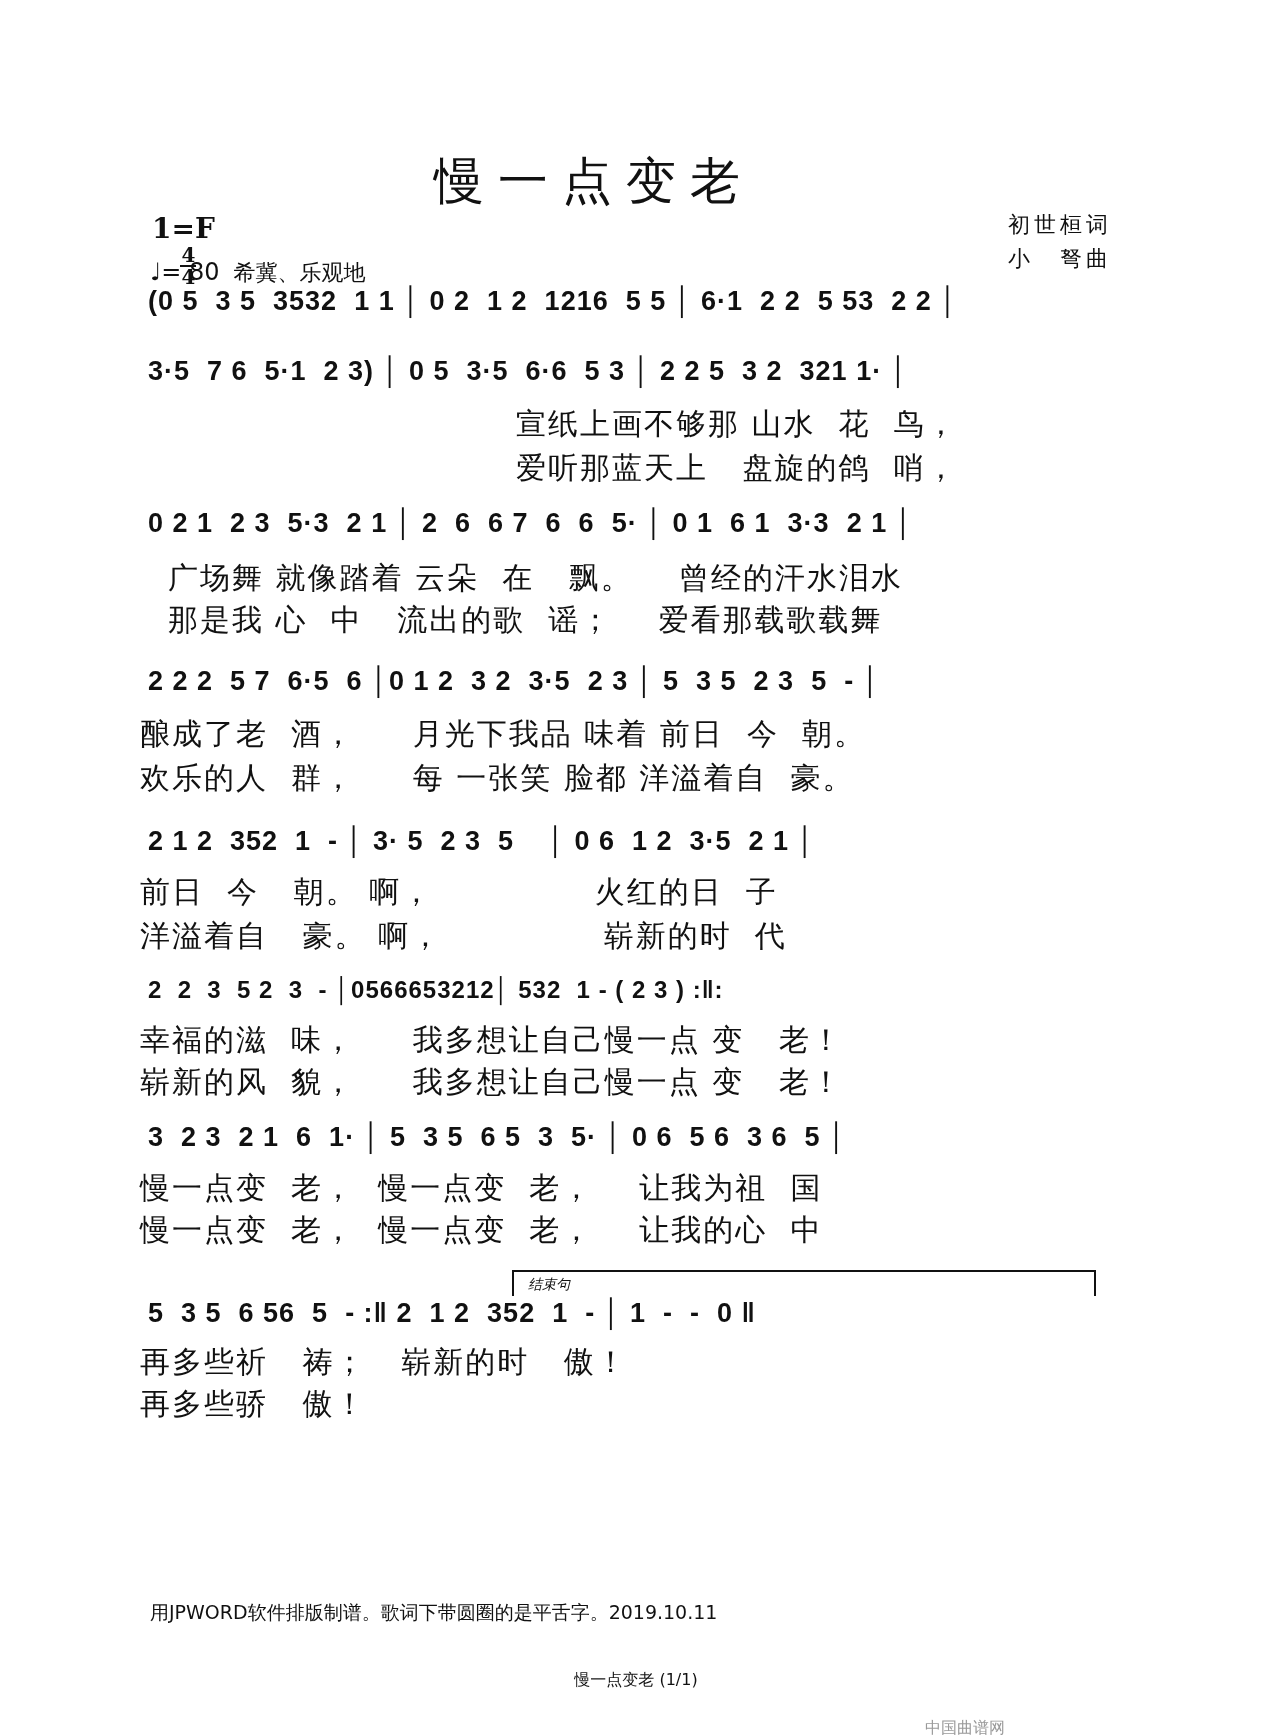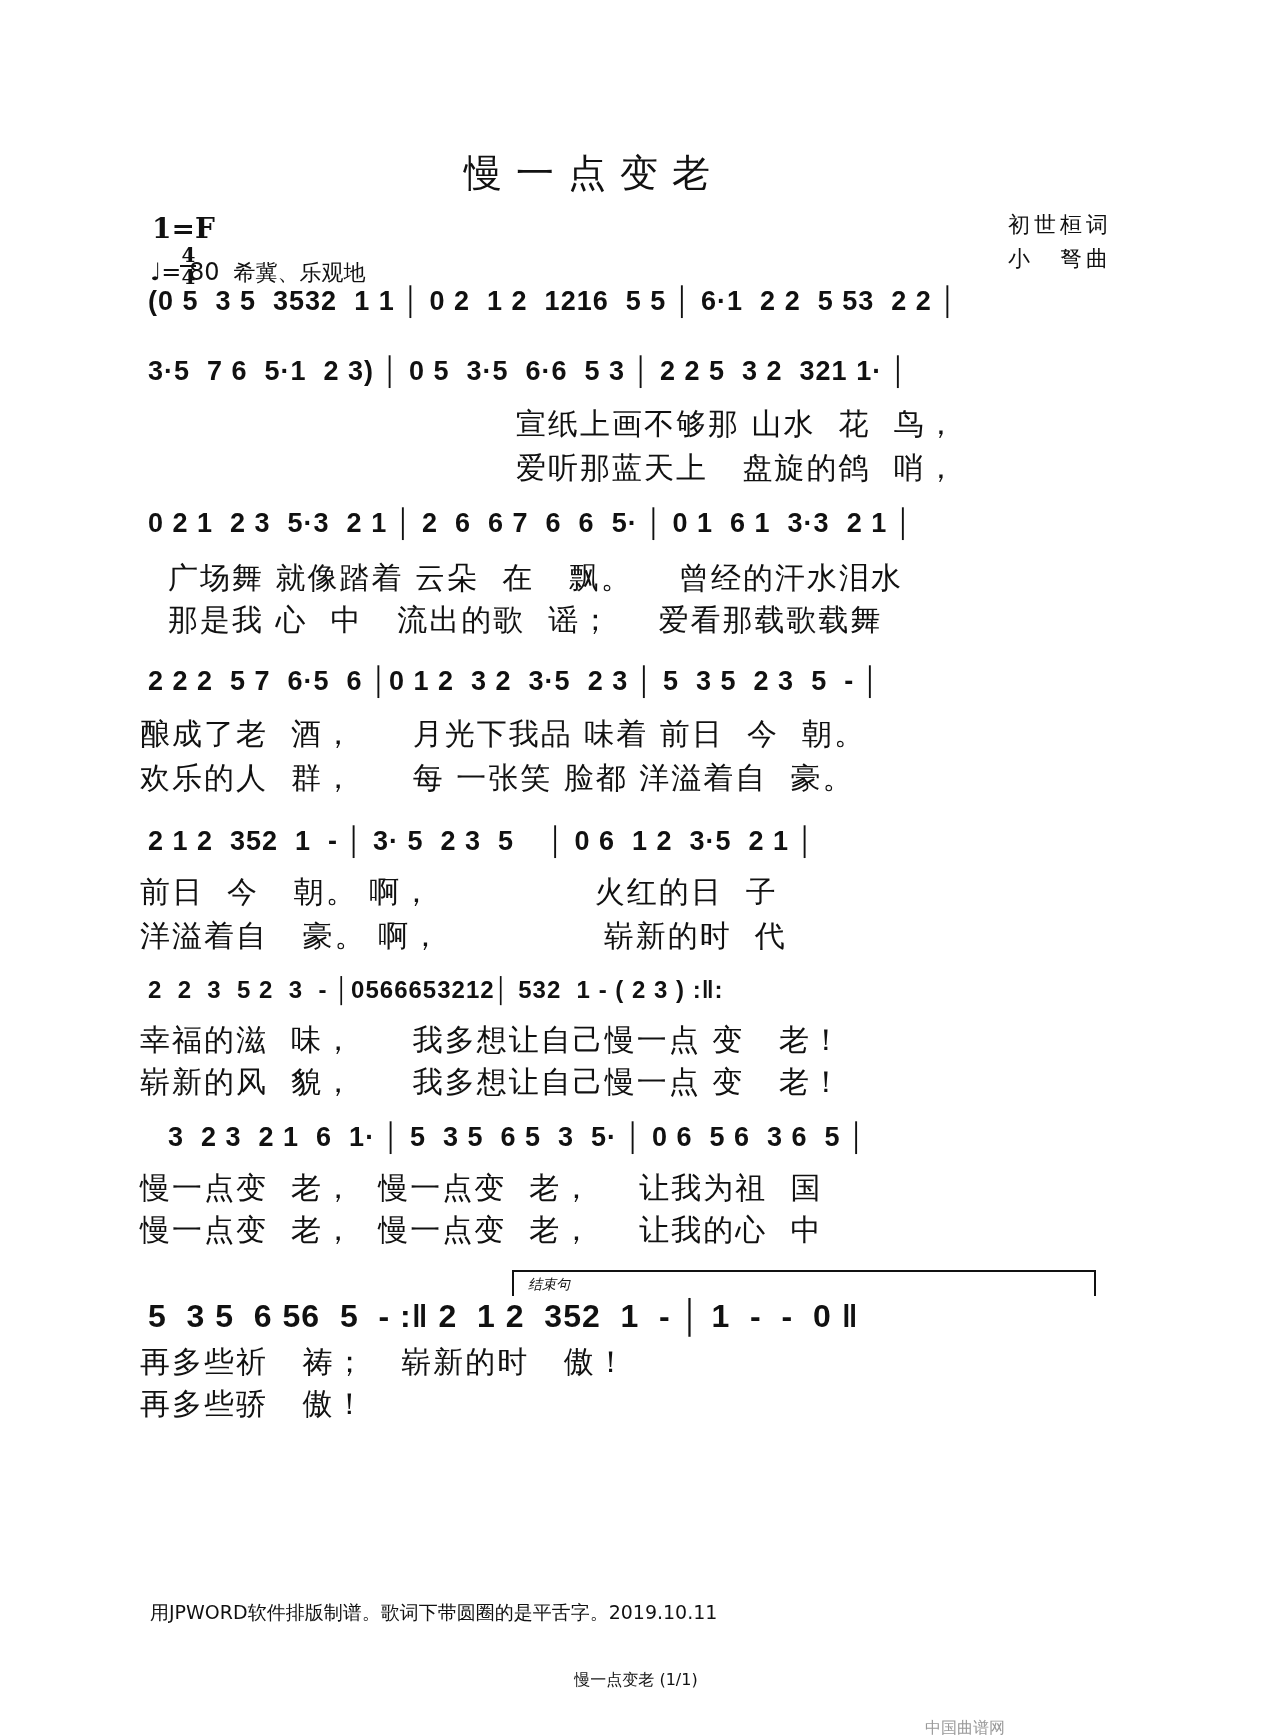--- a/index.html
+++ b/index.html
@@ -1,17 +1,17 @@
 <!DOCTYPE html>
 <html><head>
 <meta charset="utf-8">
 <style>
   html,body{margin:0;padding:0;background:#fff;}
   body{width:1272px;height:1736px;position:relative;overflow:hidden;color:#111;font-family:"DejaVu Sans","Liberation Sans",sans-serif;}
-  .title{position:absolute;top:148px;left:0;width:1188px;text-align:center;font-size:38px;letter-spacing:14px;font-family:"DejaVu Sans",sans-serif;}
+  .title{position:absolute;top:148px;left:0;width:1188px;text-align:center;font-size:50px;letter-spacing:14px;font-family:"DejaVu Sans",sans-serif;}
   .key{position:absolute;top:212px;left:152px;font-family:"DejaVu Serif",serif;font-weight:bold;font-size:28px;display:flex;align-items:center;flex-direction:column;}
   .frac{display:inline-flex;flex-direction:column;align-items:center;margin-left:10px;font-size:20px;line-height:20px;}
   .frac span.bar{display:block;height:2px;width:16px;background:#111;}
   .tempo{position:absolute;top:258px;left:150px;font-size:24px;}
   .tempo .desc{font-size:22px;margin-left:14px;}
   .credits{position:absolute;top:208px;right:160px;text-align:right;font-family:"DejaVu Serif",serif;font-size:22px;line-height:34px;letter-spacing:4px;}
   .row{position:absolute;left:148px;width:970px;height:60px;}
   .notes{position:absolute;left:0;top:0;height:44px;width:100%;font-family:"Liberation Sans",sans-serif;font-weight:bold;font-size:28px;white-space:pre;}
   .lyric{position:absolute;font-family:"DejaVu Serif",serif;font-size:30px;white-space:pre;letter-spacing:2px;}
   .footnote{position:absolute;top:1600px;left:150px;font-size:19px;}
@@ -71,28 +71,28 @@
 <div class="lyric" style="top:872px;left:140px">前日  今   朝。 啊，              火红的日  子</div>
 <div class="lyric" style="top:916px;left:140px">洋溢着自   豪。 啊，              崭新的时  代</div>
 
 <div class="row" style="top:976px">
   <div class="notes" style="font-size:24px;letter-spacing:1px;">2  2  3  5 2  3  - │0566653212│ 532  1 - ( 2 3 ) :‖:</div>
 </div>
 <div class="lyric" style="top:1020px;left:140px">幸福的滋  味，     我多想让自己慢一点 变   老！</div>
 <div class="lyric" style="top:1062px;left:140px">崭新的风  貌，     我多想让自己慢一点 变   老！</div>
 
 <div class="row" style="top:1122px">
-  <div class="notes" style="font-size:27px;letter-spacing:1px;margin-left:20px;">3  2 3  2 1  6  1· │ 5  3 5  6 5  3  5· │ 0 6  5 6  3 6  5 │</div>
+  <div class="notes" style="font-size:27px;letter-spacing:1px;">3  2 3  2 1  6  1· │ 5  3 5  6 5  3  5· │ 0 6  5 6  3 6  5 │</div>
 </div>
 <div class="lyric" style="top:1168px;left:140px">慢一点变  老，  慢一点变  老，    让我为祖  国</div>
 <div class="lyric" style="top:1210px;left:140px">慢一点变  老，  慢一点变  老，    让我的心  中</div>
 
 <div class="bracket" style="top:1270px;left:512px;width:580px;height:24px"></div>
 <div class="bracket-label" style="top:1276px;left:528px">结束句</div>
 <div class="row" style="top:1298px">
-  <div class="notes" style="font-size:32px;letter-spacing:1px;">5  3 5  6 56  5  - :‖ 2  1 2  352  1  - │ 1  -  -  0 ‖</div>
+  <div class="notes" style="font-size:27px;letter-spacing:1px;">5  3 5  6 56  5  - :‖ 2  1 2  352  1  - │ 1  -  -  0 ‖</div>
 </div>
 <div class="lyric" style="top:1342px;left:140px">再多些祈   祷；   崭新的时   傲！</div>
 <div class="lyric" style="top:1384px;left:140px">再多些骄   傲！</div>
 
 <div class="footnote">用JPWORD软件排版制谱。歌词下带圆圈的是平舌字。2019.10.11</div>
 <div class="pagefoot">慢一点变老 (1/1)</div>
 <div class="watermark">中国曲谱网</div>
 
 </body></html>

